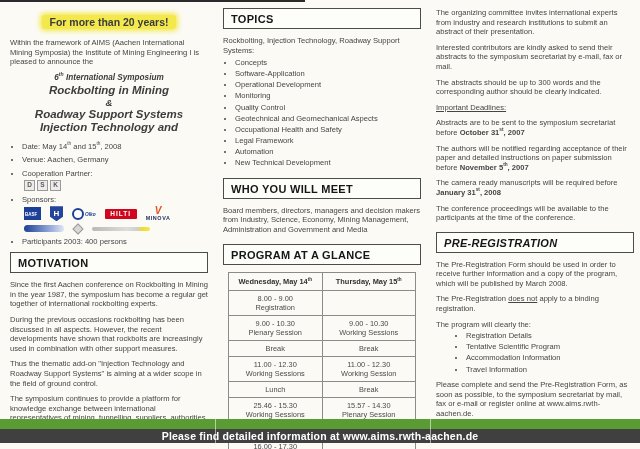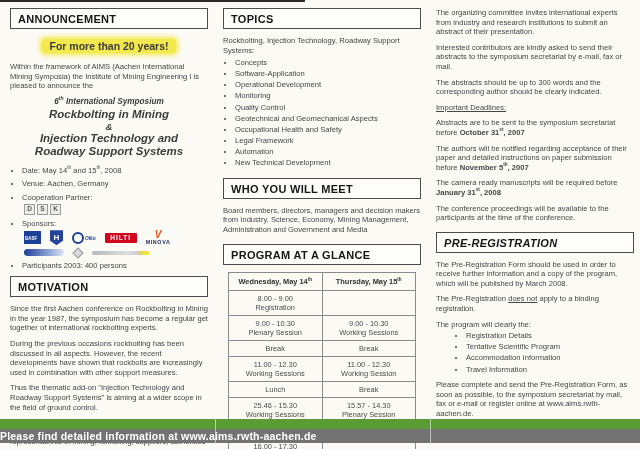--- a/index.html
+++ b/index.html
@@ -54,43 +54,42 @@
   table.prog th,table.prog td{
     border:1px solid #8b8b8b;font-size:7.4px;line-height:9px;text-align:center;
     padding:3px 2px;vertical-align:top;white-space:pre-line;color:#4a4a4a;
   }
   table.prog th{font-weight:bold;color:#303030;padding:4px 2px;}
   td.open-t{border-top:none;}
   td.open-b{border-bottom:none;}
   
   .banner{position:absolute;left:0;right:0;bottom:6px;}
   .banner .green{height:10px;background:#5a9c33;}
-  .banner .red{height:14px;background:#737373;display:flex;align-items:center;justify-content:flex-start;}
+  .banner .red{height:14px;background:#404040;display:flex;align-items:center;justify-content:center;}
   .banner .red span{color:#fff;font-weight:bold;font-size:10.5px;letter-spacing:.2px;}
   .fold{position:absolute;top:0;bottom:0;width:1px;background:rgba(255,255,255,.55);}
 </style>
 </head>
 <body>
 
 <div class="scan-line"></div>
 
 <div class="page">
 
   <div class="col">
-    <div class="hdr">ANNOUNCEMENT</div>
     <div class="hl-wrap">
       <span class="hl">For more than 20 years!</span>
     </div>
     <p>Within the framework of AIMS (Aachen International Mining Symposia) the Institute of Mining Engineering I is pleased to announce the</p>
     <div class="sym">
       <div class="no">6<sup>th</sup> International Symposium</div>
       <div class="t1">Rockbolting in Mining</div>
       <div class="amp">&amp;</div>
+      <div class="t1">Roadway Support Systems</div>
       <div class="t1">Injection Technology and</div>
-      <div class="t1">Roadway Support Systems</div>
     </div>
     <ul class="spread">
       <li>Date: May 14<sup>th</sup> and 15<sup>th</sup>, 2008</li>
       <li>Venue: Aachen, Germany</li>
       <li>
         <span>Cooperation Partner:</span>
         <div class="dsk">
           <span>D</span>
           <span>S</span>
           <span>K</span>

